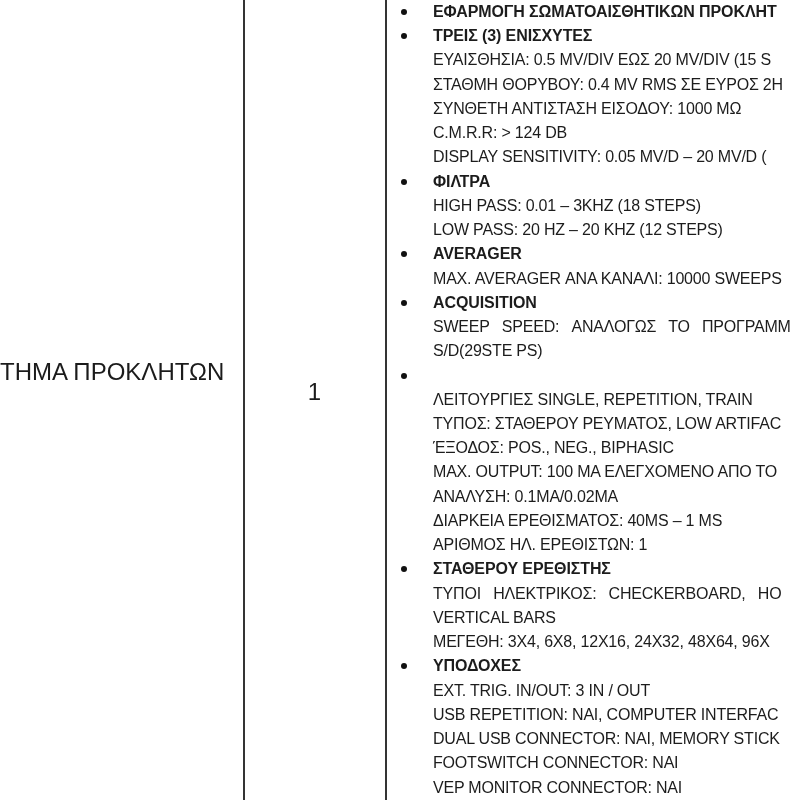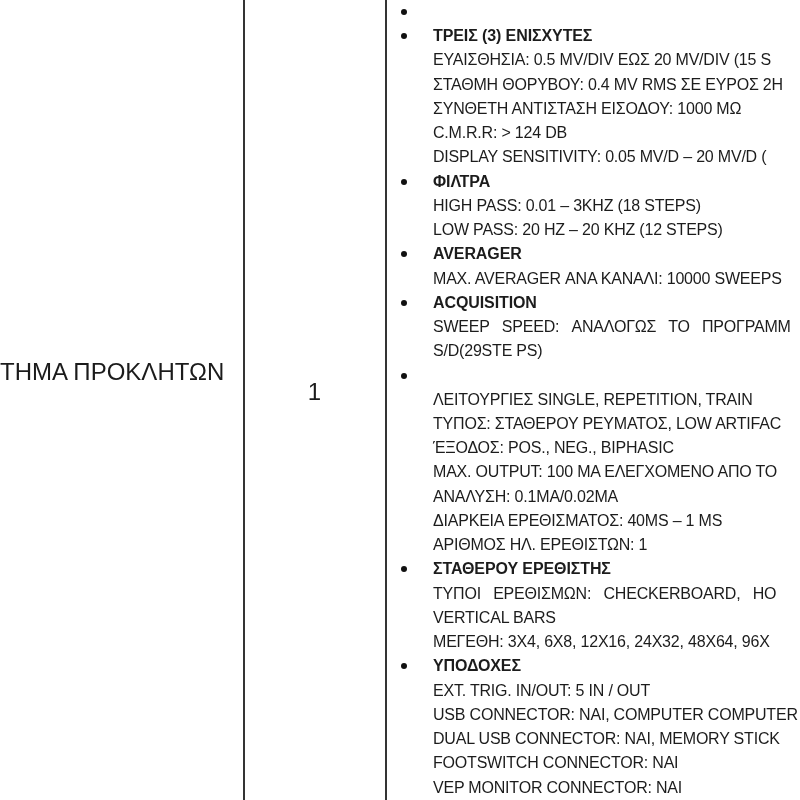--- a/index.html
+++ b/index.html
@@ -85,21 +85,21 @@
   <div class="vline" id="vline-1"></div>
   <div class="vline" id="vline-2"></div>
 
   <div class="desc-block">
     <div>ΤΗΜΑ ΠΡΟΚΛΗΤΩΝ</div>
   </div>
 
   <div class="qty">1</div>
 
   <div class="specs">
-      <div class="spec-line header"><span class="dot"></span></div>
+      <div class="spec-line header"><span class="dot"></span><span>ΕΦΑΡΜΟΓΗ ΣΩΜΑΤΟΑΙΣΘΗΤΙΚΩΝ ΠΡΟΚΛΗΤ</span></div>
       <div class="spec-line header"><span class="dot"></span><span>ΤΡΕΙΣ (3) ΕΝΙΣΧΥΤΕΣ</span></div>
       <div class="spec-line"><span>ΕΥΑΙΣΘΗΣΙΑ: 0.5 MV/DIV ΕΩΣ 20 MV/DIV (15 S</span></div>
       <div class="spec-line"><span>ΣΤΑΘΜΗ ΘΟΡΥΒΟΥ: 0.4 MV RMS ΣΕ ΕΥΡΟΣ 2H</span></div>
       <div class="spec-line"><span>ΣΥΝΘΕΤΗ ΑΝΤΙΣΤΑΣΗ ΕΙΣΟΔΟΥ: 1000 ΜΩ</span></div>
       <div class="spec-line"><span>C.M.R.R: &gt; 124 DB</span></div>
       <div class="spec-line"><span>DISPLAY SENSITIVITY: 0.05 MV/D – 20 MV/D (</span></div>
       <div class="spec-line header"><span class="dot"></span><span>ΦΙΛΤΡΑ</span></div>
       <div class="spec-line"><span>HIGH PASS: 0.01 – 3KHZ (18 STEPS)</span></div>
       <div class="spec-line"><span>LOW PASS: 20 HZ – 20 KHZ (12 STEPS)</span></div>
       <div class="spec-line header"><span class="dot"></span><span>AVERAGER</span></div>
@@ -109,24 +109,24 @@
       <div class="spec-line"><span>S/D(29STE PS)</span></div>
       <div class="spec-line header"><span class="dot"></span></div>
       <div class="spec-line"><span>ΛΕΙΤΟΥΡΓΙΕΣ SINGLE, REPETITION, TRAIN</span></div>
       <div class="spec-line"><span>ΤΥΠΟΣ: ΣΤΑΘΕΡΟΥ ΡΕΥΜΑΤΟΣ, LOW ARTIFAC</span></div>
       <div class="spec-line"><span>ΈΞΟΔΟΣ: POS., NEG., BIPHASIC</span></div>
       <div class="spec-line"><span>MAX. OUTPUT: 100 MA ΕΛΕΓΧΟΜΕΝΟ ΑΠΟ ΤΟ</span></div>
       <div class="spec-line"><span>ΑΝΑΛΥΣΗ: 0.1MA/0.02MA</span></div>
       <div class="spec-line"><span>ΔΙΑΡΚΕΙΑ ΕΡΕΘΙΣΜΑΤΟΣ: 40MS – 1 MS</span></div>
       <div class="spec-line"><span>ΑΡΙΘΜΟΣ ΗΛ. ΕΡΕΘΙΣΤΩΝ: 1</span></div>
       <div class="spec-line header"><span class="dot"></span><span>ΣΤΑΘΕΡΟΥ ΕΡΕΘΙΣΤΗΣ</span></div>
-      <div class="spec-line wide"><span>ΤΥΠΟΙ ΕΡΕΘΙΣΜΩΝ: CHECKERBOARD, HO</span></div>
+      <div class="spec-line wide"><span>ΤΥΠΟΙ ΗΛΕΚΤΡΙΚΟΣ: CHECKERBOARD, HO</span></div>
       <div class="spec-line"><span>VERTICAL BARS</span></div>
       <div class="spec-line"><span>ΜΕΓΕΘΗ: 3X4, 6X8, 12X16, 24X32, 48X64, 96X</span></div>
       <div class="spec-line header"><span class="dot"></span><span>ΥΠΟΔΟΧΕΣ</span></div>
-      <div class="spec-line"><span>EXT. TRIG. IN/OUT: 5 IN / OUT</span></div>
-      <div class="spec-line"><span>USB CONNECTOR: ΝΑΙ, COMPUTER COMPUTER</span></div>
+      <div class="spec-line"><span>EXT. TRIG. IN/OUT: 3 IN / OUT</span></div>
+      <div class="spec-line"><span>USB REPETITION: ΝΑΙ, COMPUTER INTERFAC</span></div>
       <div class="spec-line"><span>DUAL USB CONNECTOR: ΝΑΙ, MEMORY STICK</span></div>
       <div class="spec-line"><span>FOOTSWITCH CONNECTOR: ΝΑΙ</span></div>
       <div class="spec-line"><span>VEP MONITOR CONNECTOR: ΝΑΙ</span></div>
     </div>
 
 </div>
 
 </body></html>

